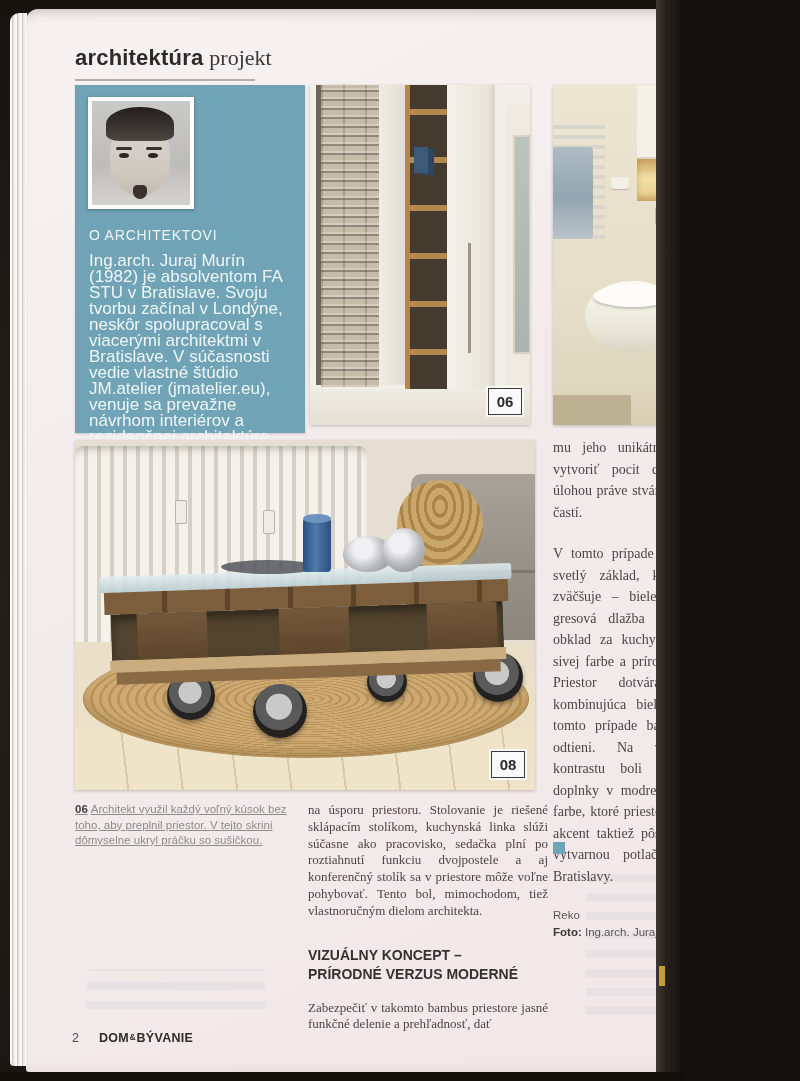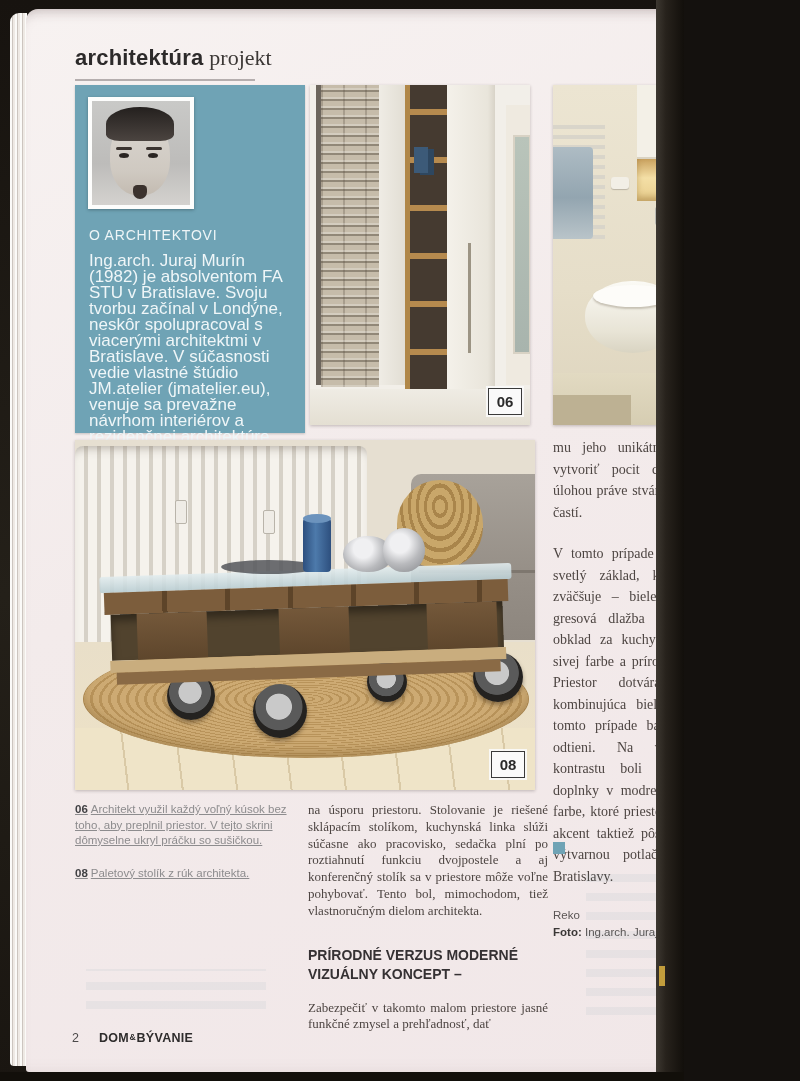--- a/index.html
+++ b/index.html
@@ -246,30 +246,29 @@
       <div class="p8-tray"></div>
       <div class="p8-candle"></div>
       <div class="p8-candle-top"></div>
       <div class="p8-pig" style="left:268px;top:96px;width:50px;height:36px;"></div>
       <div class="p8-pig" style="left:308px;top:88px;width:42px;height:44px;"></div>
       <div class="photo-label p8-label">08</div>
     </div>
 
     <div class="captions">
       <div class="caption"><b>06</b><span>Architekt využil každý voľný kúsok bez toho, aby preplnil priestor. V tejto skrini dômyselne ukryl práčku so sušičkou.</span></div>
-      <div class="caption"><b>08</b><span>Paletový stolík z rúk architekta.</span></div>
     </div>
 
     <div class="col col-mid">
       <p>na úsporu priestoru. Stolovanie je riešené sklápacím stolíkom, kuchynská linka slúži súčasne ako pracovisko, sedačka plní po roztiahnutí funkciu dvojpostele a aj konferenčný stolík sa v priestore môže voľne pohybovať. Tento bol, mimochodom, tiež vlastnoručným dielom architekta.</p>
       <div class="mid-heading">
+        <div>VIZUÁLNY KONCEPT –</div>
         <div>PRÍRODNÉ VERZUS MODERNÉ</div>
-        <div>VIZUÁLNY KONCEPT –</div>
-      </div>
-      <p>Zabezpečiť v takomto malom priestore jasné funkčné zmysel a prehľadnosť, dať</p>
+      </div>
+      <p>Zabezpečiť v takomto bambus priestore jasné funkčné delenie a prehľadnosť, dať</p>
     </div>
 
     <div class="col col-right">
       <p>mu jeho unikátny výraz, a popritom vytvoriť pocit domáceho pohodlia je úlohou práve stvárnenia jeho jednotlivých častí.</p>
       <p>V tomto prípade bol zvolený neutrálny svetlý základ, ktorý priestor opticky zväčšuje – biele steny, svetlo béžová gresová dlažba a obklady, tehličkový obklad za kuchynskou linkou v jemne sivej farbe a prírodná smreková podlaha. Priestor dotvára stolárska výroba kombinujúca bielu farbu s drevom, v tomto prípade bambus v karamelovom odtieni. Na vytvorenie žiadaného kontrastu boli do priestoru vybraté doplnky v modrej a tmavej antracitovej farbe, ktoré priestor oživili. Ako unikátny akcent taktiež pôsobí šatníková skrina s výtvarnou potlačou – kresbou starej Bratislavy.</p>
       <div class="credits">
         <div>Reko</div>
         <div><b>Foto:</b> <span>Ing.arch. Juraj Murín</span></div>
       </div>
     </div>

